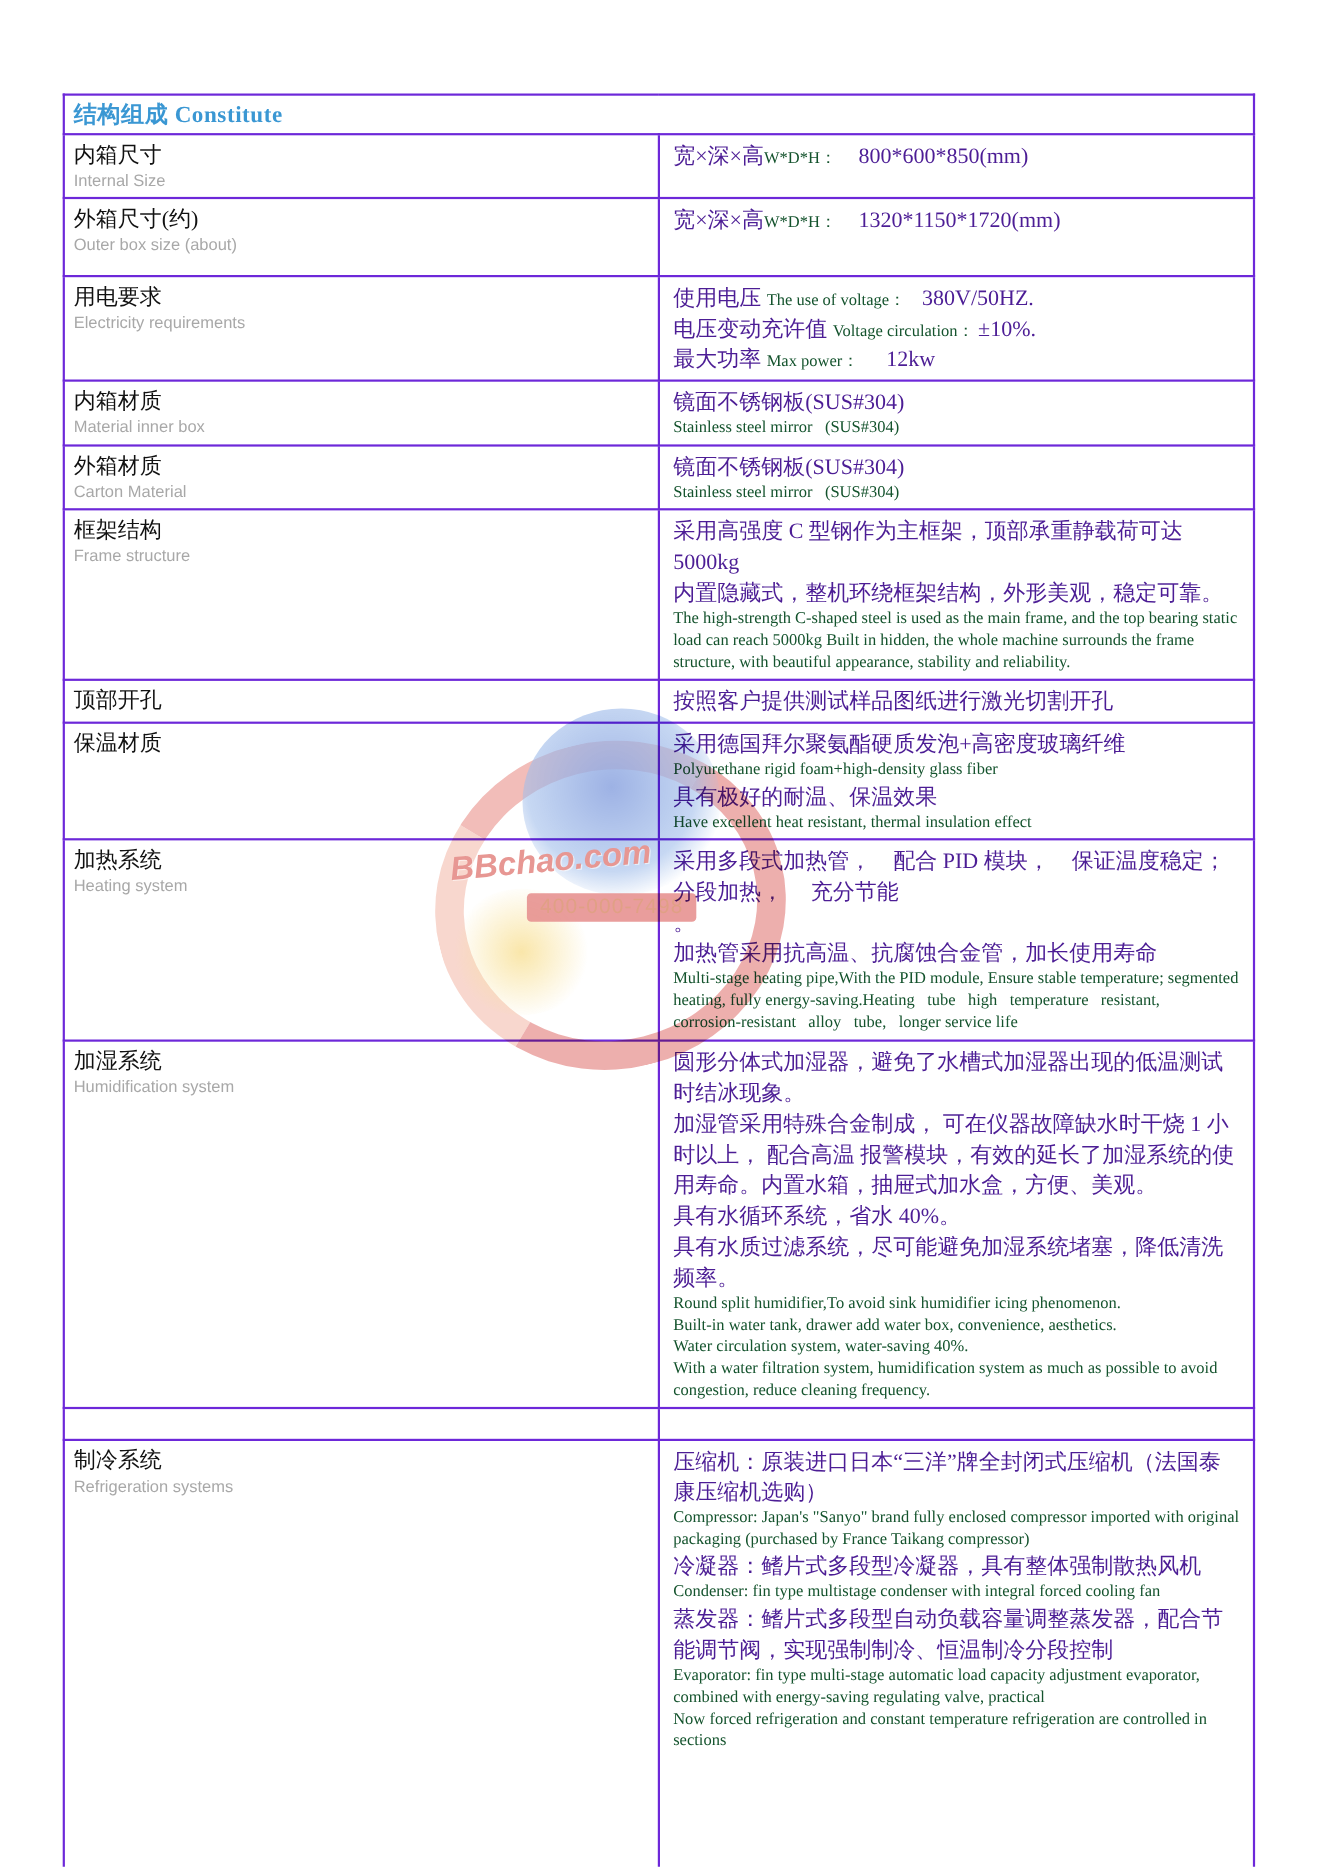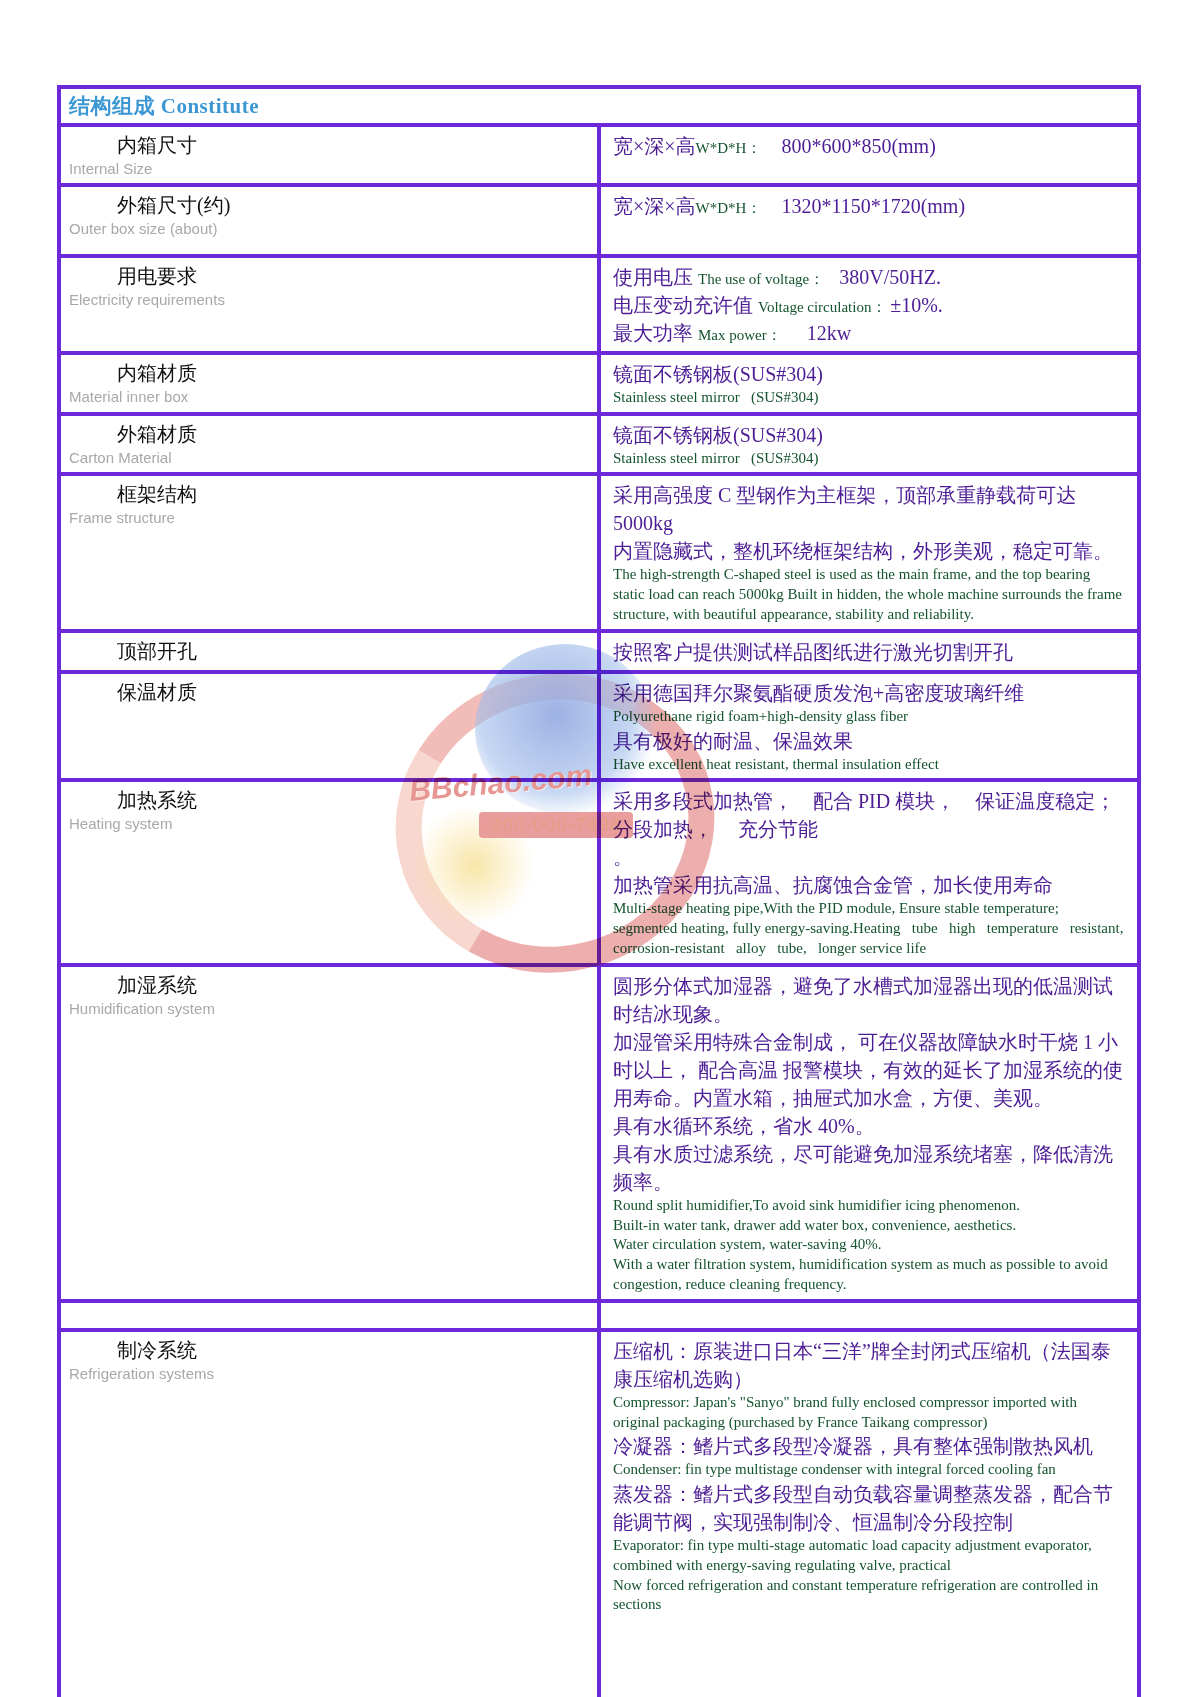--- a/index.html
+++ b/index.html
@@ -4,29 +4,29 @@
 <style>
   html,body { margin:0; padding:0; background:#ffffff; }
   body {
     width:1200px; height:1697px; position:relative; overflow:hidden;
     font-family:"Liberation Serif","DejaVu Serif",serif;
     color:#111111;
   }
   .sheet { position:absolute; left:57px; top:85px; width:1084px; }
   table.spec { border-collapse:collapse; width:100%; table-layout:fixed; }
   table.spec th, table.spec td {
-    border:4px solid #6d28d9; vertical-align:top; overflow:hidden;
+    border:2px solid #6d28d9; vertical-align:top; overflow:hidden;
   }
   th.header {
     text-align:left; padding:3px 8px; font-size:21px; font-weight:bold;
     color:#3a97d3; letter-spacing:0.5px;
   }
   td.label { width:165px; padding:6px 8px 4px 8px; }
   td.content { padding:5px 12px 4px 12px; }
-  .label-zh { font-size:20px; color:#111; line-height:1.25;margin-left:48px; }
+  .label-zh { font-size:20px; color:#111; line-height:1.25; }
   .label-en {
     font-size:15px; color:#a8a8a8; line-height:1.25; margin-top:2px;
     font-family:"Liberation Sans","DejaVu Sans",sans-serif;
   }
   .line { white-space:pre-wrap; }
   .line .zh { font-size:20px; color:#4c1d95; line-height:1.4; }
   .line .muted {
     font-size:15px; color:#14532d; line-height:1.32;
     font-family:Liberation Serif, serif;
   }

